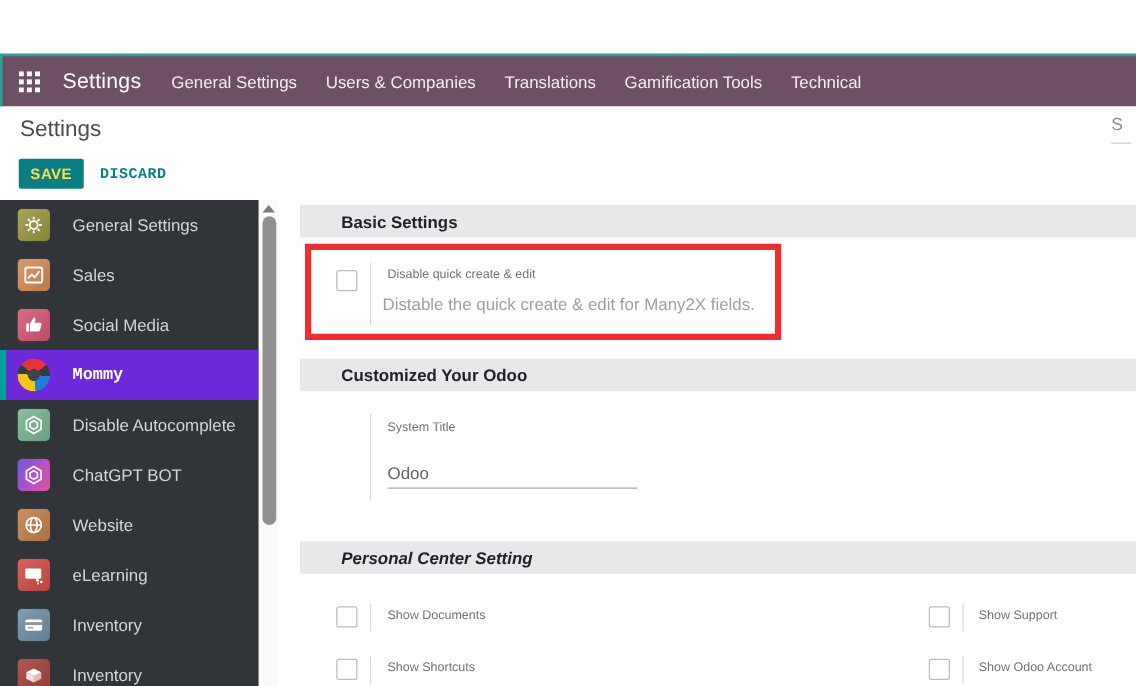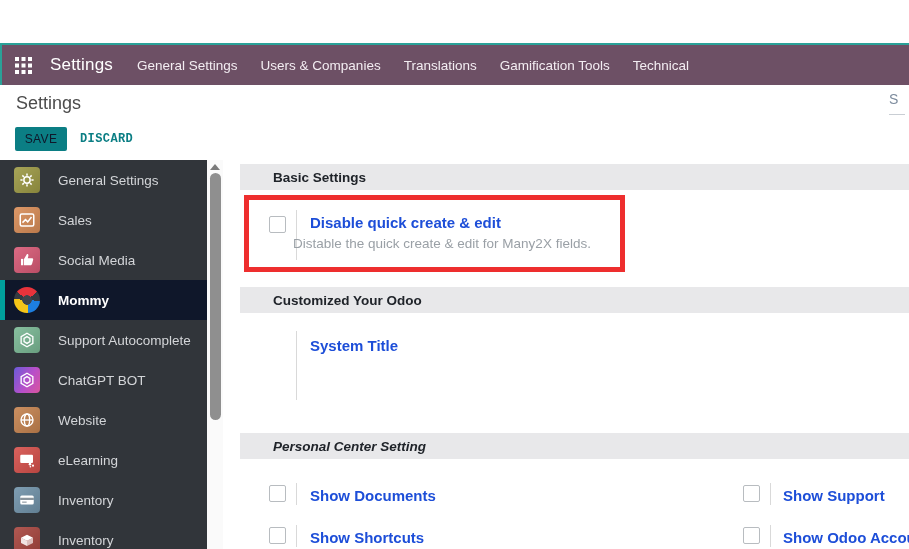--- a/index.html
+++ b/index.html
@@ -14,36 +14,36 @@
   .apps-btn { width:17px; height:17px; margin-left:13px; cursor:pointer; flex:0 0 auto; }
   .app-title { color:#fff; font-size:17px; margin-left:18px; letter-spacing:.2px; }
   .top-menu { display:flex; gap:23px; margin-left:24px; }
   .top-menu-item { color:#f3edf2; font-size:13.5px; cursor:pointer; white-space:nowrap; }
 
   
   .page-title { position:absolute; left:16px; top:50px; font-size:18px; color:#4c4c4c; }
   .search-remnant { position:absolute; right:2px; top:48px; width:18px; color:#7c8b9d; font-size:14px; }
   .search-underline { position:absolute; right:4px; top:71px; width:16px; height:0; border-top:1px solid #c9ced4; }
   .btn-save { position:absolute; left:15px; top:84px; width:52px; height:24px;
-              background:#0b7e84; color:#0f172a; border:none; border-radius:2px;
-              font-size:12px; font-weight:normal; letter-spacing:.4px; cursor:pointer;
+              background:#0b7e84; color:#fde047; border:none; border-radius:2px;
+              font-size:12px; font-weight:bold; letter-spacing:.4px; cursor:pointer;
               font-family:"Liberation Sans", sans-serif; }
   .btn-discard { position:absolute; left:80px; top:84px; height:24px; background:none; border:none;
                  color:#0b7e84; font-size:12px; font-weight:bold; letter-spacing:.4px; cursor:pointer;
                  font-family:Liberation Mono, monospace; }
 
   
   .sidebar { position:absolute; left:0; top:117px; width:207px; height:432px; background:#31353a; }
   .side-item { position:relative; height:40px; display:flex; align-items:center; cursor:pointer; }
   .side-item .tile { width:26px; height:26px; margin-left:14px; border-radius:4px; flex:0 0 auto;
                      display:flex; align-items:center; justify-content:center;
                      background-image:linear-gradient(135deg, rgba(255,255,255,.10) 0%, rgba(0,0,0,.14) 100%); }
   .side-item .tile svg { display:block; }
   .side-label { color:#d3d5d8; font-size:13.5px; margin-left:18px; white-space:nowrap; }
-  .side-item.selected { background:#0f172a; box-shadow:inset 5px 0 0 #00a09d; }
+  .side-item.selected { background:#6d28d9; box-shadow:inset 5px 0 0 #00a09d;font-family:Liberation Mono, monospace; }
   .side-item.selected .side-label { color:#fff; font-weight:bold; }
   .tile.c-gensettings { background-color:#9d9a45; }
   .tile.c-crm        { background-color:#8789b1; }
   .tile.c-sales      { background-color:#d98d57; }
   .tile.c-social     { background-color:#d85a76; }
   .tile.c-openai     { background-color:#7ab894; }
   .tile.c-chatgpt    { background-color:#9a55c8; background-image:linear-gradient(120deg,#6a5bd8 0%,#b84fc9 55%,#d9559d 100%); }
   .tile.c-website    { background-color:#c5834f; }
   .tile.c-elearning  { background-color:#d6504b; }
   .tile.c-purchase   { background-color:#7193aa; }
@@ -61,21 +61,21 @@
   .scroll-thumb { position:absolute; left:2.5px; top:13px; width:11px; height:247px; background:#8f8f8f; border-radius:6px; cursor:grab; }
 
   
   .main { position:absolute; left:223px; top:117px; width:686px; height:432px; background:#fff; }
   .sect-bar { position:absolute; left:17px; width:686px; height:26px; background:#e8e8ea;
               display:flex; align-items:center; padding-left:33px; }
   .sect-title { font-size:13.5px; font-weight:bold; color:#20242a; }
   .checkbox { position:absolute; width:17px; height:17px; background:#fff; border:1px solid #b8bcc0;
               border-radius:2px; cursor:pointer; }
   .vline { position:absolute; width:0; border-left:1px solid #d9d9d9; }
-  .set-label { position:absolute; font-size:15px; font-weight:bold; color:#1d4ed8; cursor:pointer; white-space:nowrap; }
+  .set-label { position:absolute; font-size:10px; font-weight:normal; color:#737373; cursor:pointer; white-space:nowrap; }
   .set-help { position:absolute; font-size:13.5px; color:#9aa0a6; white-space:nowrap; }
   .red-box { position:absolute; left:21px; top:35px; width:381px; height:77px; border:5px solid #ee2e2e; }
   .sys-input { position:absolute; left:87px; top:209px; width:200px; border:none; border-bottom:1px solid #a9a9a9;
                font-size:13.5px; color:#5c646b; padding:2px 0 4px 0; outline:none; background:transparent;
                font-family:"Liberation Sans", sans-serif; }
   .bottom-bar { position:absolute; left:0; top:416px; width:686px; height:16px; background:#e1e1e3; }
 </style>
 </head>
 <body>
 
@@ -151,21 +151,21 @@
       <span class="side-label">Mommy</span>
     </div>
 
     <div class="side-item">
       <span class="tile c-openai">
         <svg width="18" height="18" viewBox="0 0 24 24" fill="none" stroke="#fff" stroke-width="1.8">
           <path d="M12 3l7.8 4.5v9L12 21l-7.8-4.5v-9z"></path>
           <path d="M12 7.5l3.9 2.25v4.5L12 16.5l-3.9-2.25v-4.5z"></path>
         </svg>
       </span>
-      <span class="side-label">Support Autocomplete</span>
+      <span class="side-label">Disable Autocomplete</span>
     </div>
 
     <div class="side-item">
       <span class="tile c-chatgpt">
         <svg width="18" height="18" viewBox="0 0 24 24" fill="none" stroke="#fff" stroke-width="1.8">
           <path d="M12 3l7.8 4.5v9L12 21l-7.8-4.5v-9z"></path>
           <path d="M12 7.5l3.9 2.25v4.5L12 16.5l-3.9-2.25v-4.5z"></path>
         </svg>
       </span>
       <span class="side-label">ChatGPT BOT</span>
@@ -228,29 +228,30 @@
   <div class="main">
 
     <div class="sect-bar" style="top:4px;">
       <span class="sect-title">Basic Settings</span>
     </div>
 
     <div class="red-box">
       <span class="checkbox" style="left:20px; top:16px;"></span>
       <span class="vline" style="left:47px; top:10px; height:50px;"></span>
       <span class="set-label" style="left:61px; top:14px;">Disable quick create &amp; edit</span>
-      <span class="set-help" style="left:44px; top:36px;">Distable the quick create &amp; edit for Many2X fields.</span>
+      <span class="set-help" style="left:57px; top:36px;">Distable the quick create &amp; edit for Many2X fields.</span>
     </div>
 
     <div class="sect-bar" style="top:127px;">
       <span class="sect-title">Customized Your Odoo</span>
     </div>
 
     <span class="vline" style="left:73px; top:171px; height:69px;"></span>
     <span class="set-label" style="left:87px; top:177px;">System Title</span>
+    <input class="sys-input" type="text" value="Odoo" style="">
 
     <div class="sect-bar" style="top:273px;font-style:italic;">
       <span class="sect-title">Personal Center Setting</span>
     </div>
 
     <span class="checkbox" style="left:46px; top:325px;"></span>
     <span class="vline" style="left:73px; top:323px; height:22px;"></span>
     <span class="set-label" style="left:87px; top:327px;">Show Documents</span>
 
     <span class="checkbox" style="left:520px; top:325px;"></span>

